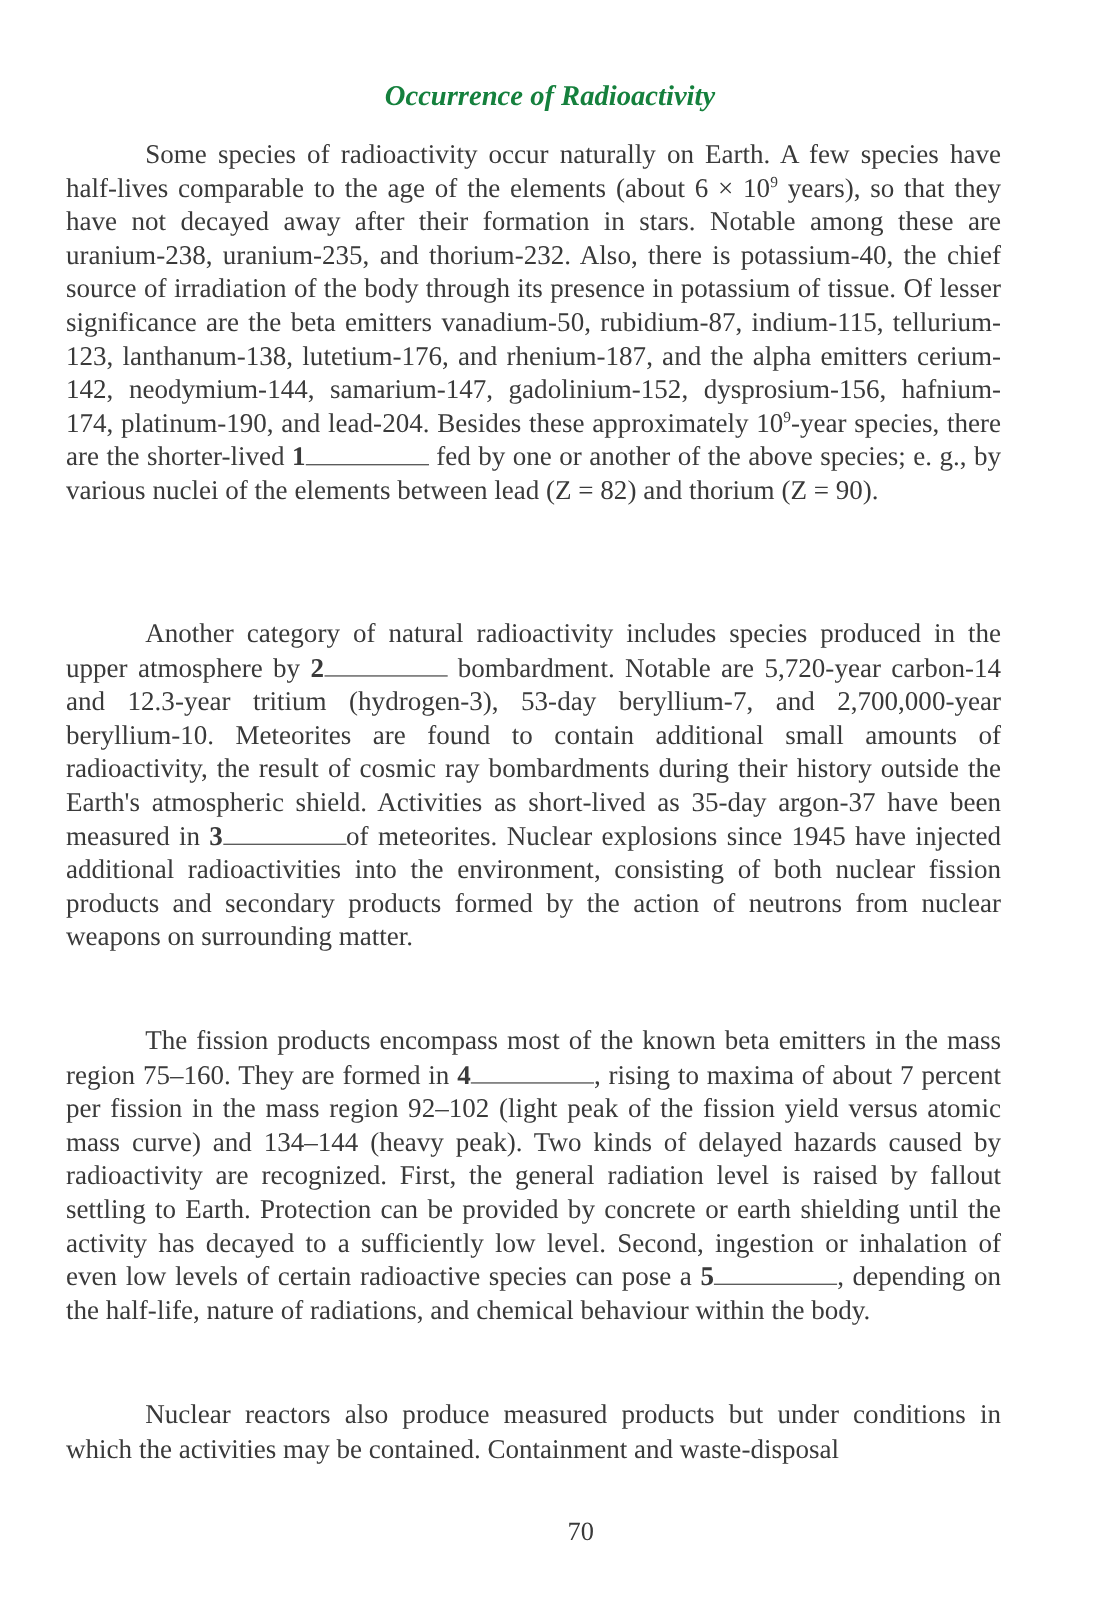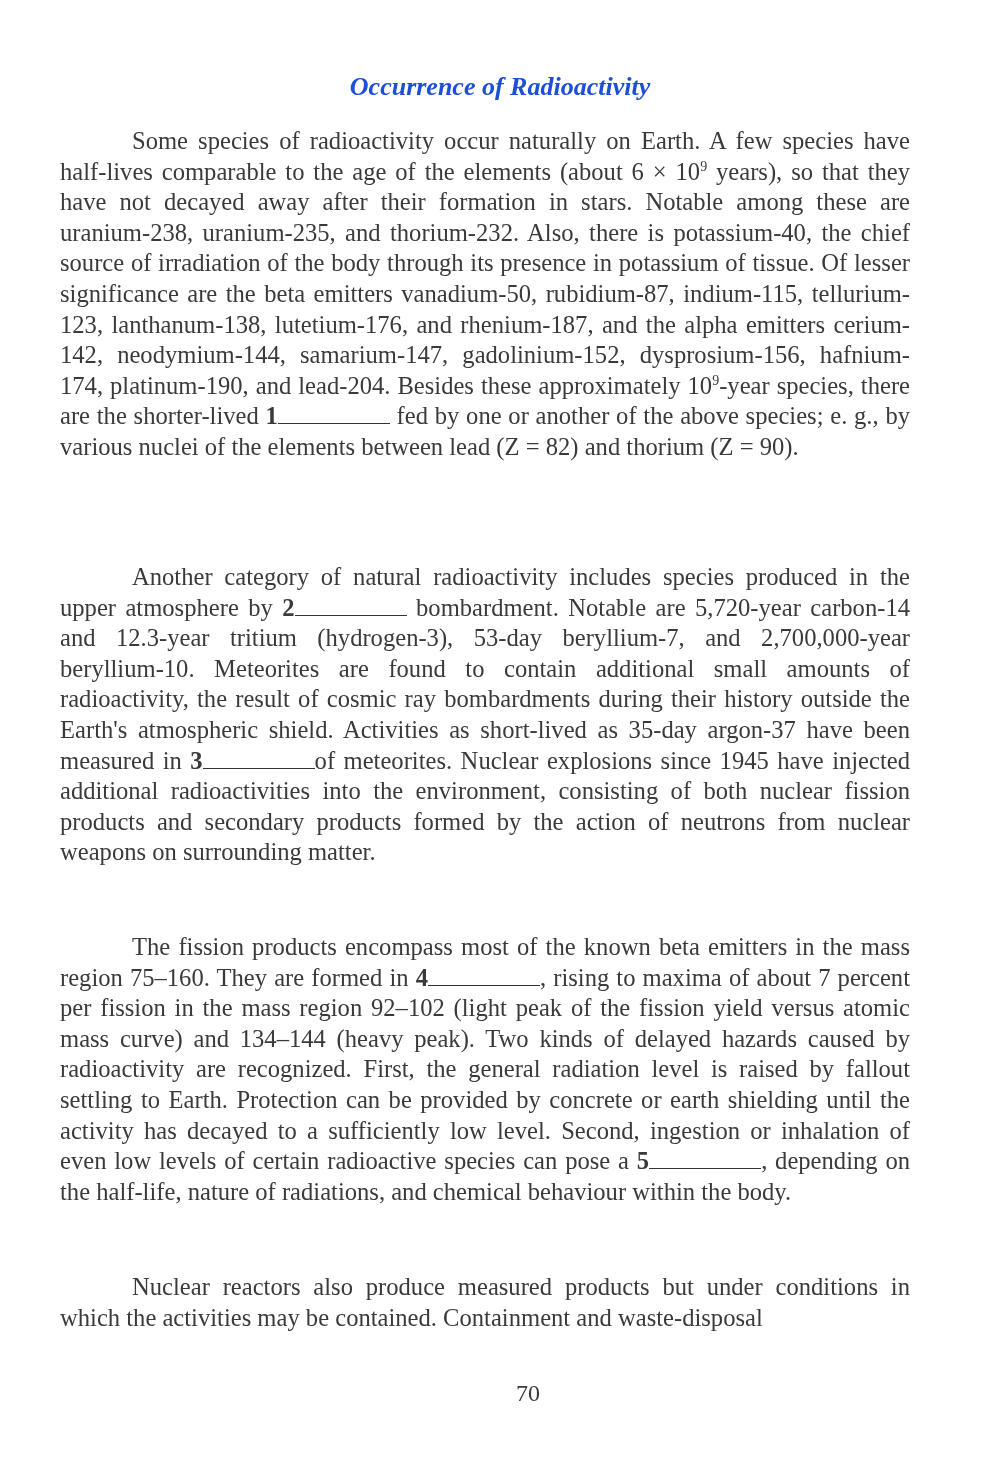--- a/index.html
+++ b/index.html
@@ -1,19 +1,19 @@
 <!DOCTYPE html>
 <html><head>
 <meta charset="utf-8">
 <style>
   html, body { margin:0; padding:0; background:#ffffff; }
   body { width:1000px; height:1462px; position:relative; overflow:hidden;
          font-family:"Liberation Serif", "DejaVu Serif", serif; color:#3a3a3a; }
   .title { position:absolute; top:72px; left:0; width:1000px; text-align:center;
-           font-style:italic; font-weight:bold; font-size:26px; color:#1d4ed8; }
+           font-style:italic; font-weight:bold; font-size:26px; color:#15803d; }
   .para { position:absolute; left:60px; width:850px; font-size:24.6px; line-height:30.6px;
           text-align:justify; text-indent:72px; margin:0; }
   .p1 { top:126px; }
   .p2 { top:562px; }
   .p3 { top:932px; }
   .p4 { top:1272px; }
   .blank { font-weight:bold; }
   .line { display:inline-block; border-bottom:1.5px solid #333; width:112px; height:18px; vertical-align:baseline; }
   sup { font-size:14px; line-height:0; }
   .pagenum { position:absolute; top:1380px; left:0; width:1000px; text-align:center; font-size:24px;padding-left:28px; }

